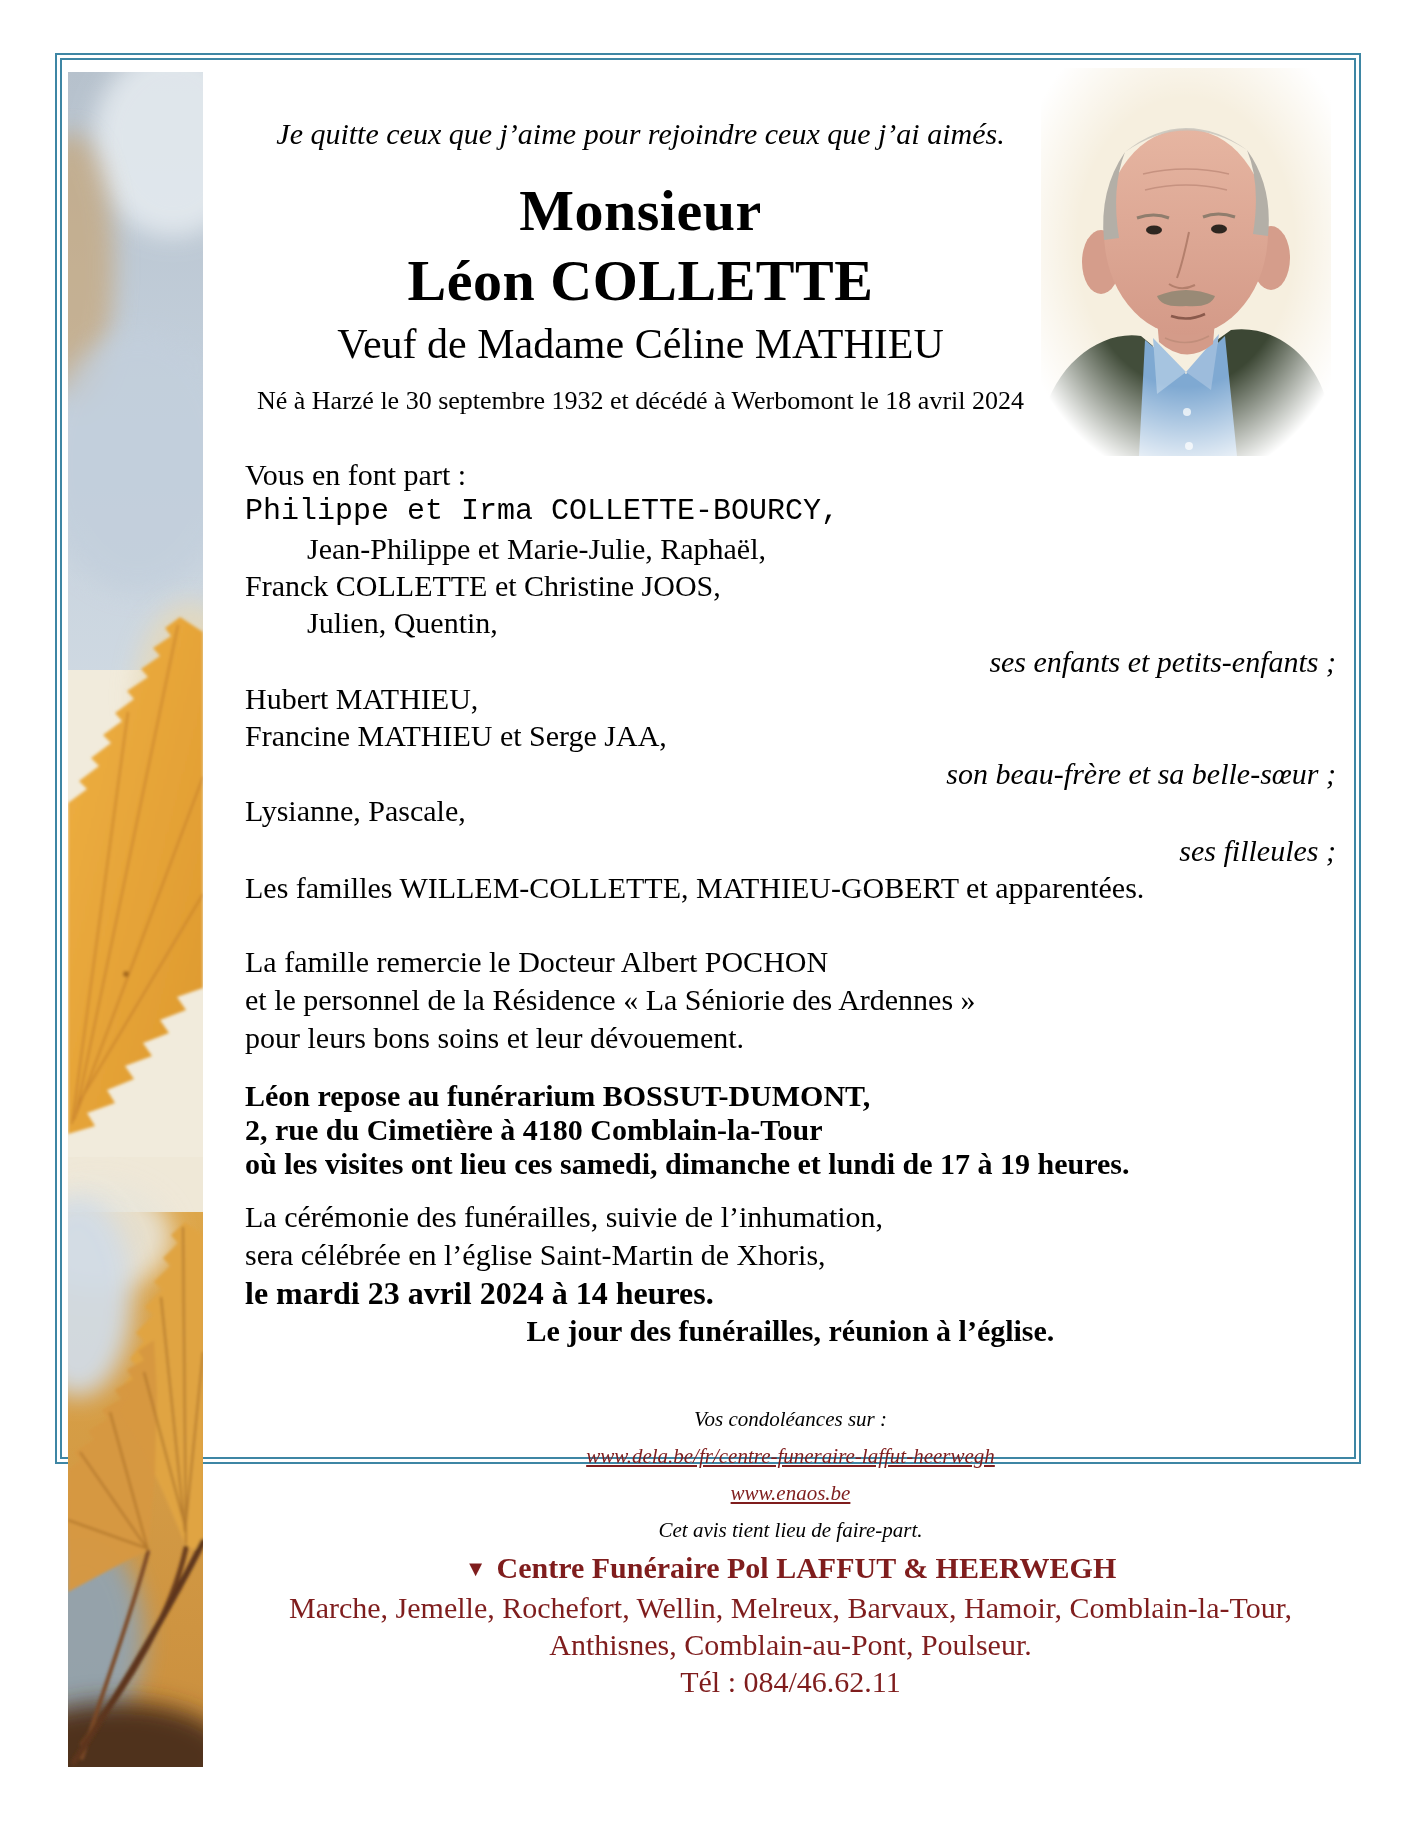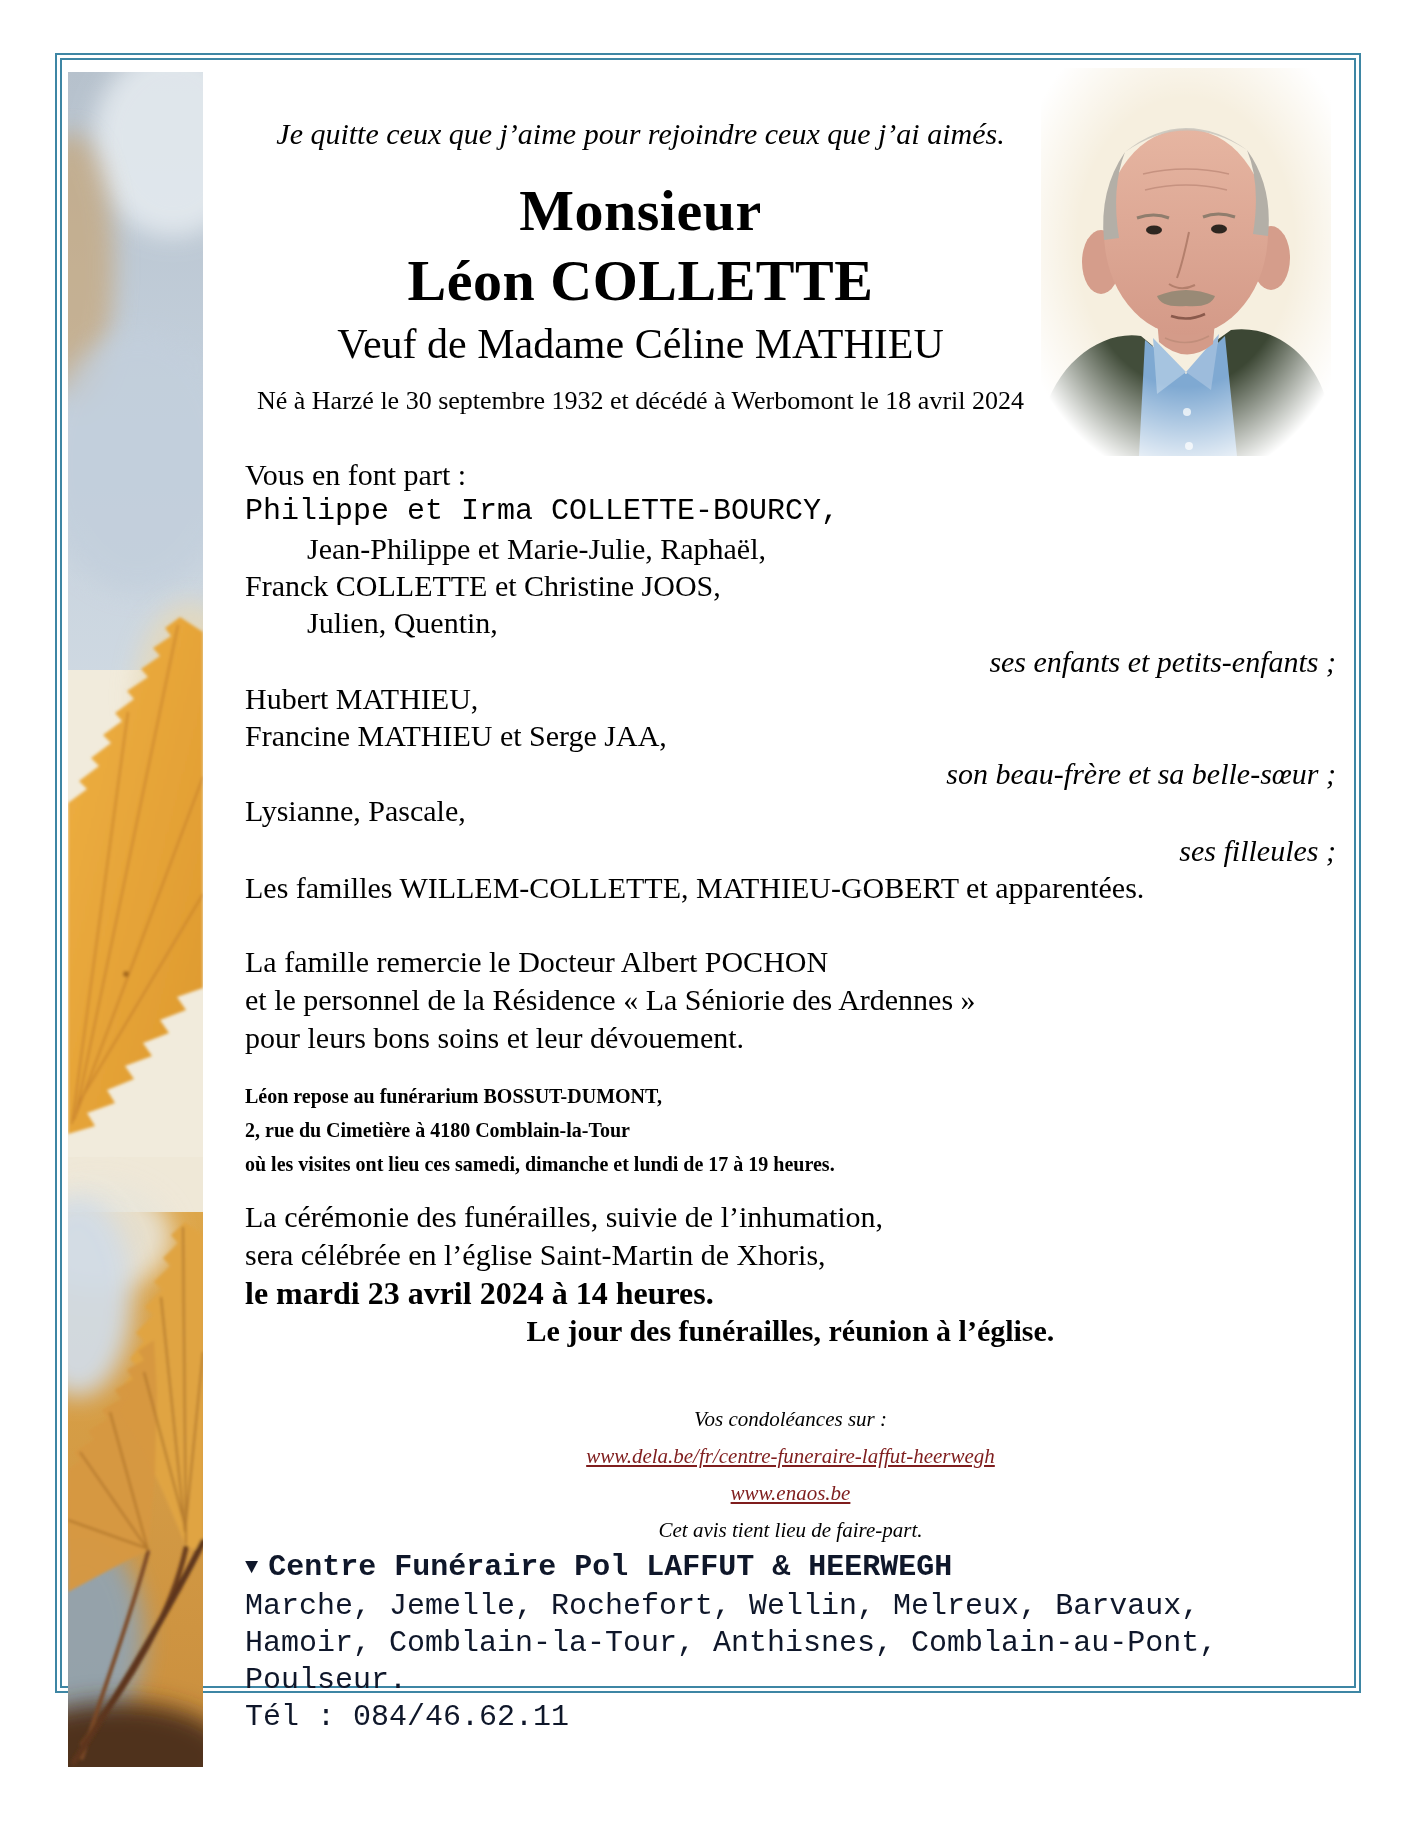--- a/index.html
+++ b/index.html
@@ -1,21 +1,21 @@
 <!DOCTYPE html>
 <html><head>
 <meta charset="utf-8">
 <style>
   html,body{margin:0;padding:0;}
   body{
     width:1416px;height:1833px;background:#ffffff;position:relative;
     font-family:"Liberation Serif", serif;color:#000;overflow:hidden;
   }
   .frame{
-    position:absolute;left:55px;top:53px;width:1306px;height:1640px;
+    position:absolute;left:55px;top:53px;width:1306px;height:1411px;
     border:7px double #3e86a4;box-sizing:border-box;
   }
   .strip{
     position:absolute;left:6px;top:12px;width:135px;height:1695px;display:block;
   }
   .main{
     position:absolute;left:141px;top:0;right:0;bottom:0;
     padding:0 18px 0 42px;box-sizing:border-box;
   }
   .top-row{display:flex;align-items:flex-start;}
@@ -35,31 +35,31 @@
   .rel-label{text-align:right;font-style:italic;}
   .rel-label.first{margin-top:2px;}
   .rel-label.second{margin-top:1px;}
   .rel-label.third{margin-top:3px;}
   .familles{margin-top:14px;}
 
   .center-block{text-align:left;}
   .center-block p{line-height:38px;}
   .thanks{margin-top:37px;}
   .repose{margin-top:22px;}
-  .repose p{font-weight:bold;line-height:34px;font-size:20px;}
+  .repose p{font-weight:bold;line-height:34px;font-size:30px;}
   .ceremony{margin-top:17px;}
   .ceremony .bold-line{font-weight:bold;font-size:32px;}
   .reunion{margin-top:18px;text-align:center;font-weight:bold;font-size:32px;line-height:38px;}
 
   .condolences{text-align:center;margin-top:52px;}
   .condolences p, .condolences a{font-size:21px;line-height:37px;font-style:italic;}
   .condolences a{color:#7f1d1d;text-decoration:underline;display:block;cursor:pointer;}
   .notice{margin-top:9px;}
 
-  .footer{font-family:Liberation Mono, monospace;color:#0f172a;}
+  .footer{text-align:center;font-family:Liberation Serif, serif;color:#7f1d1d;}
   .footer-title{margin:48px 0 0 0;font-size:26px;line-height:34px;font-weight:bold;}
   .footer-title .tri{font-size:22px;margin-right:10px;position:relative;top:-2px;}
   .footer-towns{margin:5px 0 0 0;font-size:20px;line-height:26px;}
   .footer-phone{margin:13px 0 0 0;font-size:19px;line-height:24px;}
 </style>
 </head>
 <body>
 
 <div class="page">
   <div class="frame">

